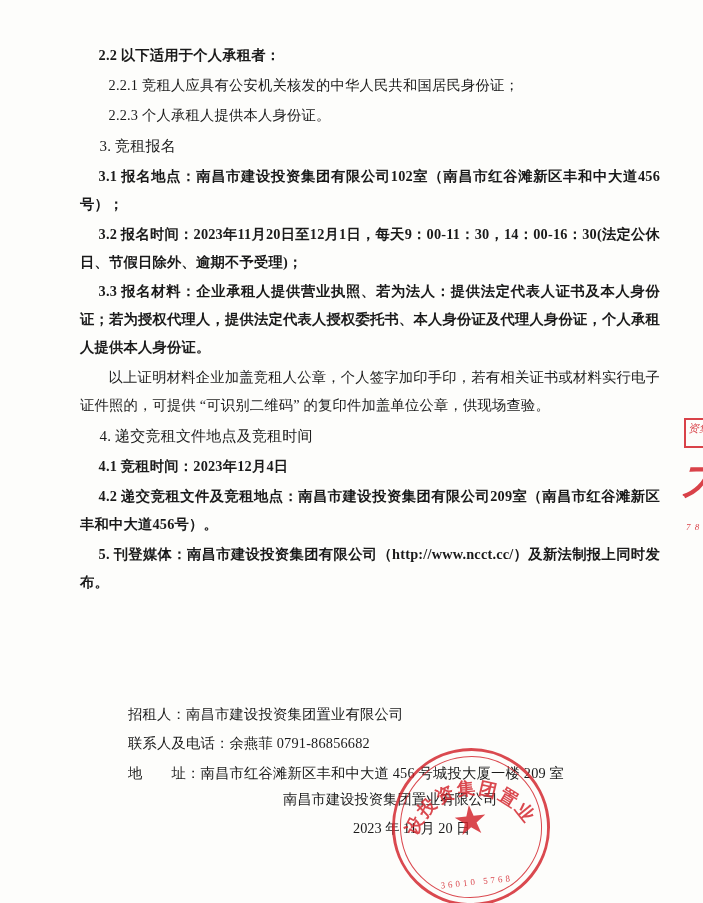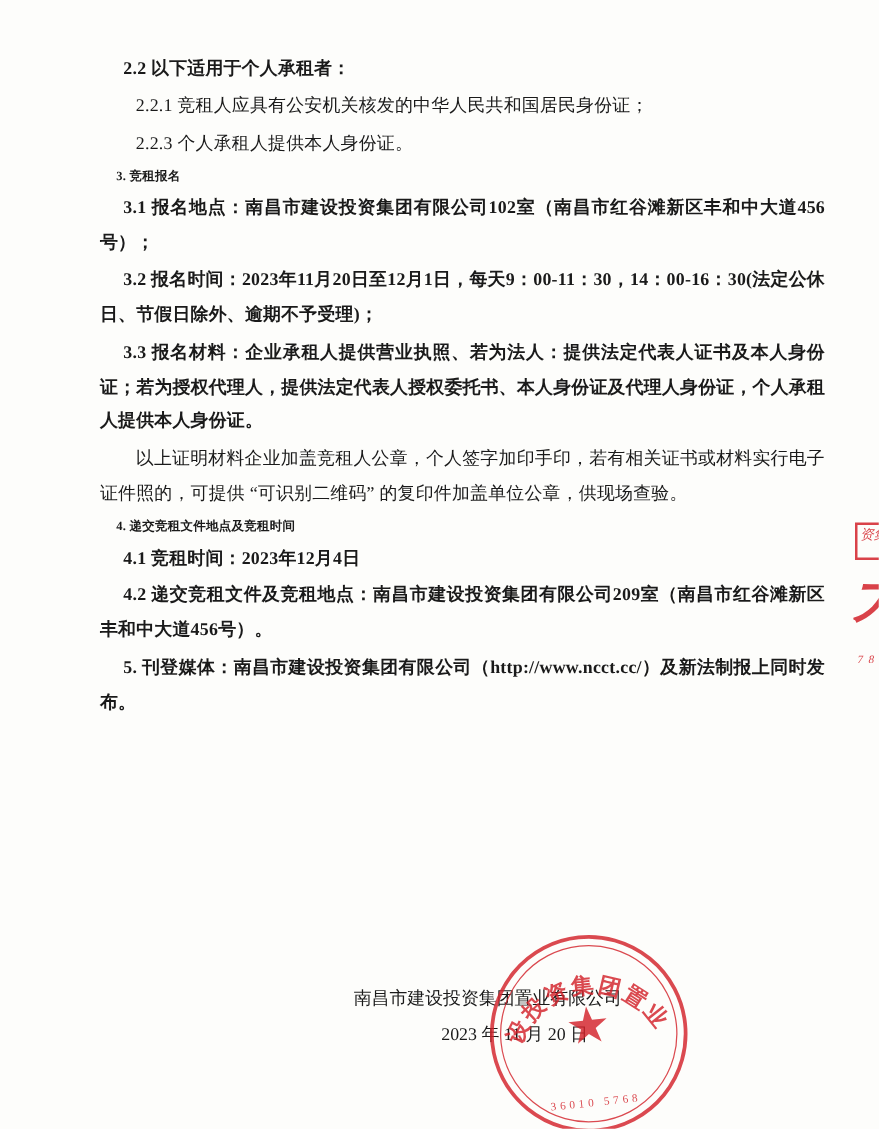--- a/index.html
+++ b/index.html
@@ -39,24 +39,24 @@
     text-indent: 2em;
   }
   .indent1 {
     text-indent: 1.3em;
     font-weight: bold;
   }
   .bold {
     font-weight: bold;
   }
   .heading {
-    font-size: 10px;
+    font-size: 15px;
     line-height: 1.95;
     margin: 0 0 2px 0;
-    font-weight: bold;
+    font-weight: normal;
     letter-spacing: 0.2px;
   }
   .sig-block {
     position: absolute;
     left: 110px;
     top: 700px;
     width: 520px;
   }
   .sig-line {
     font-size: 14.3px;
@@ -191,20 +191,31 @@
     <p class="para indent1">3.1 报名地点：南昌市建设投资集团有限公司102室（南昌市红谷滩新区丰和中大道456号）；</p>
     <p class="para indent1">3.2 报名时间：2023年11月20日至12月1日，每天9：00-11：30，14：00-16：30(法定公休日、节假日除外、逾期不予受理)；</p>
     <p class="para indent1">3.3 报名材料：企业承租人提供营业执照、若为法人：提供法定代表人证书及本人身份证；若为授权代理人，提供法定代表人授权委托书、本人身份证及代理人身份证，个人承租人提供本人身份证。</p>
     <p class="para indent">以上证明材料企业加盖竞租人公章，个人签字加印手印，若有相关证书或材料实行电子证件照的，可提供 “可识别二维码” 的复印件加盖单位公章，供现场查验。</p>
     <p class="heading indent1">4. 递交竞租文件地点及竞租时间</p>
     <p class="para indent1">4.1 竞租时间：2023年12月4日</p>
     <p class="para indent1">4.2 递交竞租文件及竞租地点：南昌市建设投资集团有限公司209室（南昌市红谷滩新区丰和中大道456号）。</p>
     <p class="para indent1">5. 刊登媒体：南昌市建设投资集团有限公司（http://www.ncct.cc/）及新法制报上同时发布。</p>
   </div>
 
+  <div class="sig-block">
+    <p class="sig-line">
+      <span class="sig-label">招租人：</span><span>南昌市建设投资集团置业有限公司</span>
+    </p>
+    <p class="sig-line">
+      <span class="sig-label">联系人及电话：</span><span>余燕菲  0791-86856682</span>
+    </p>
+    <p class="sig-line">
+      <span class="sig-label">地　　址：</span><span>南昌市红谷滩新区丰和中大道 456 号城投大厦一楼 209 室</span>
+    </p>
+  </div>
 
   <div class="sig-right">
     <p>南昌市建设投资集团置业有限公司</p>
     <p class="date">2023 年 11 月 20 日</p>
   </div>
 
   <div class="seal-round">
     <div class="inner-ring"></div>
     <svg class="seal-arc" viewBox="0 0 152 152">
       <defs>

